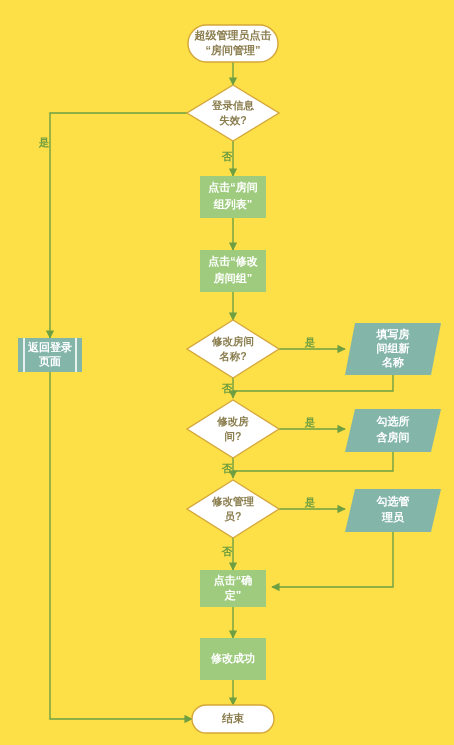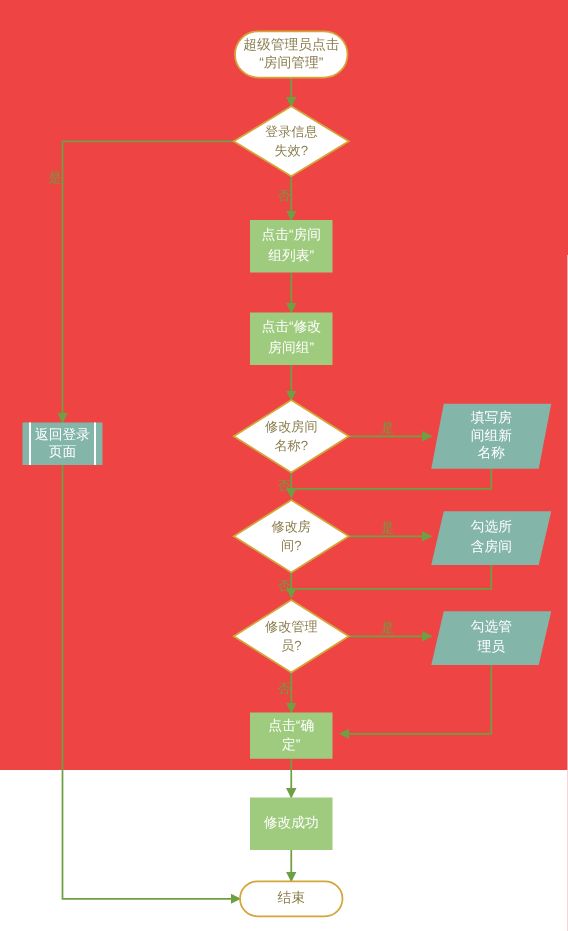--- a/index.html
+++ b/index.html
@@ -9,22 +9,23 @@
   }
   body {
     width: 454px;
     height: 745px;
     font-family: "Liberation Sans", sans-serif;
     overflow: hidden;
   }
   #flow-root {
     position: relative;
     width: 454px;
-    height: 616px;
-    background: #ef4444;
+    height: 745px;
+    background: #fde047;
+    font-weight: bold;
   }
   svg#flow-svg {
     display: block;
     width: 454px;
     height: 745px;
   }
   .node-label {
     font-family: "Liberation Sans", sans-serif;
     text-anchor: middle;
     dominant-baseline: middle;

